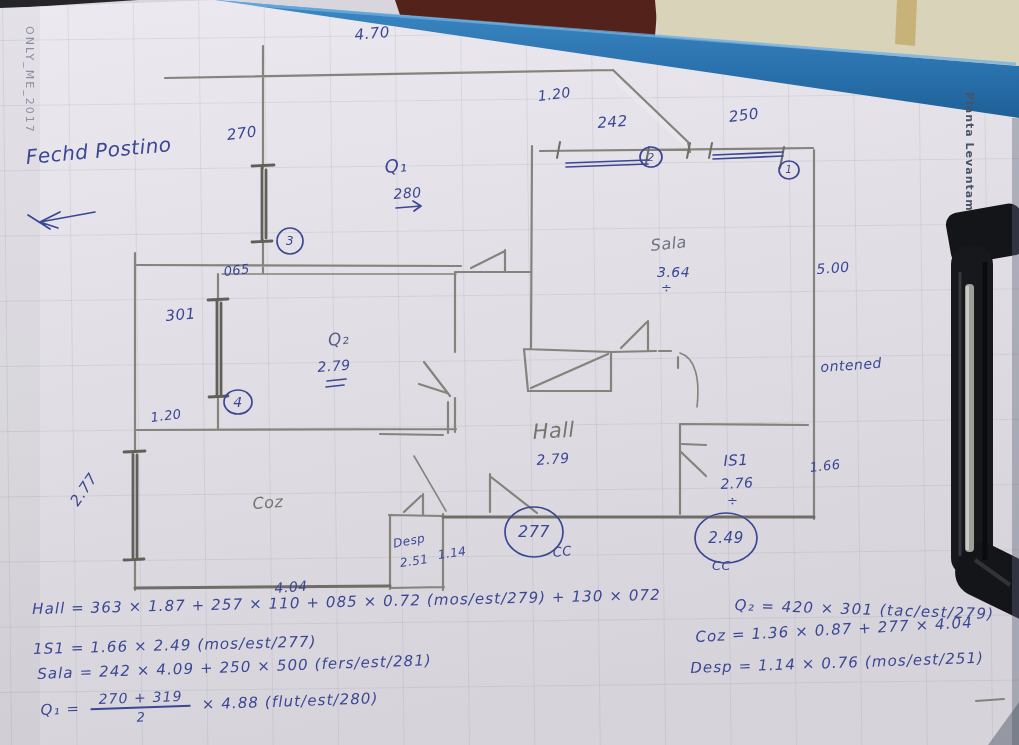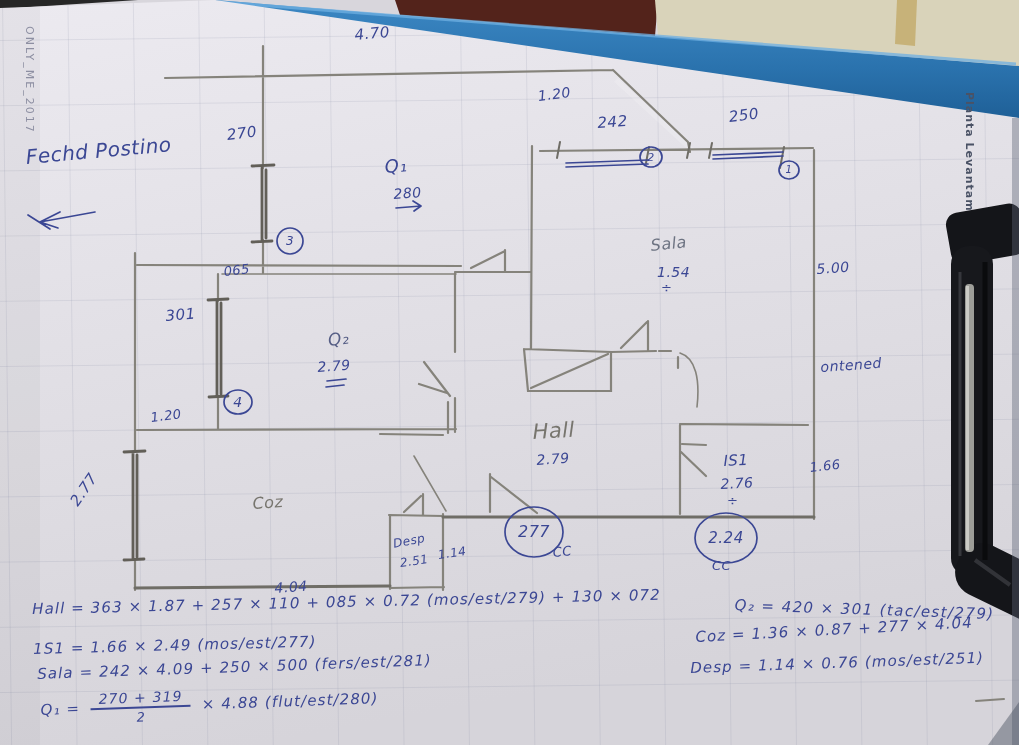--- a/index.html
+++ b/index.html
@@ -123,38 +123,38 @@
 
   <div class="hw" style="left:384px;top:158px;font-size:18px;transform:rotate(-5deg);">Q₁</div>
   <div class="hw" style="left:393px;top:187px;font-size:14px;transform:rotate(-4deg);">280</div>
   <div class="hw" style="left:537px;top:89px;font-size:14px;transform:rotate(-7deg);">1.20</div>
   <div class="hw" style="left:597px;top:116px;font-size:15px;transform:rotate(-4deg);">242</div>
   <div class="hw cc" style="left:651px;top:157px;font-size:11px;transform:translate(-50%,-50%);">2</div>
   <div class="hw" style="left:728px;top:110px;font-size:15px;transform:rotate(-7deg);">250</div>
   <div class="hw cc" style="left:789px;top:170px;font-size:10px;transform:translate(-50%,-50%);">1</div>
 
   <div class="hw pc" style="left:650px;top:238px;font-size:16px;transform:rotate(-6deg);color:#6d7382;">Sala</div>
-  <div class="hw" style="left:657px;top:265px;font-size:14px;">1.54</div>
+  <div class="hw" style="left:657px;top:265px;font-size:14px;">3.64</div>
   <div class="hw" style="left:661px;top:281px;font-size:13px;">÷</div>
   <div class="hw" style="left:816px;top:262px;font-size:14px;transform:rotate(-4deg);">5.00</div>
   <div class="hw" style="left:820px;top:360px;font-size:14px;transform:rotate(-4deg);">ontened</div>
 
   <div class="hw" style="left:327px;top:332px;font-size:17px;transform:rotate(-7deg);color:#565e85;">Q₂</div>
   <div class="hw" style="left:317px;top:360px;font-size:14px;transform:rotate(-4deg);">2.79</div>
 
   <div class="hw pc" style="left:532px;top:422px;font-size:21px;transform:rotate(-3deg);">Hall</div>
   <div class="hw" style="left:536px;top:453px;font-size:14px;transform:rotate(-4deg);">2.79</div>
   <div class="hw cc" style="left:534px;top:532px;font-size:16px;transform:translate(-50%,-50%);">277</div>
   <div class="hw" style="left:552px;top:546px;font-size:13px;transform:rotate(-6deg);">CC</div>
 
   <div class="hw" style="left:723px;top:454px;font-size:15px;transform:rotate(-3deg);">IS1</div>
   <div class="hw" style="left:720px;top:477px;font-size:14px;transform:rotate(-3deg);">2.76</div>
   <div class="hw" style="left:727px;top:494px;font-size:13px;">÷</div>
   <div class="hw" style="left:809px;top:461px;font-size:13px;transform:rotate(-6deg);">1.66</div>
-  <div class="hw cc" style="left:726px;top:538px;font-size:15px;transform:translate(-50%,-50%);">2.24</div>
+  <div class="hw cc" style="left:726px;top:538px;font-size:15px;transform:translate(-50%,-50%);">2.49</div>
   <div class="hw" style="left:712px;top:559px;font-size:13px;">CC</div>
 
   <div class="hw fline" style="left:32px;top:602px;font-size:15px;transform:rotate(-1.3deg);">Hall = 363 × 1.87 + 257 × 110 + 085 × 0.72 (mos/est/279) + 130 × 072</div>
   <div class="hw fline" style="left:33px;top:642px;font-size:15px;transform:rotate(-1.5deg);">1S1 = 1.66 × 2.49 (mos/est/277)</div>
   <div class="hw fline" style="left:37px;top:667px;font-size:15px;transform:rotate(-2deg);">Sala = 242 × 4.09 + 250 × 500 (fers/est/281)</div>
   <div class="hw fline" style="left:40px;top:694px;font-size:15px;transform:rotate(-2deg);">
     <span>Q₁ =</span>
     <span class="frac">
       <span class="num" style="font-size:14px;">270 + 319</span>
       <span class="den" style="font-size:13px;">2</span>

